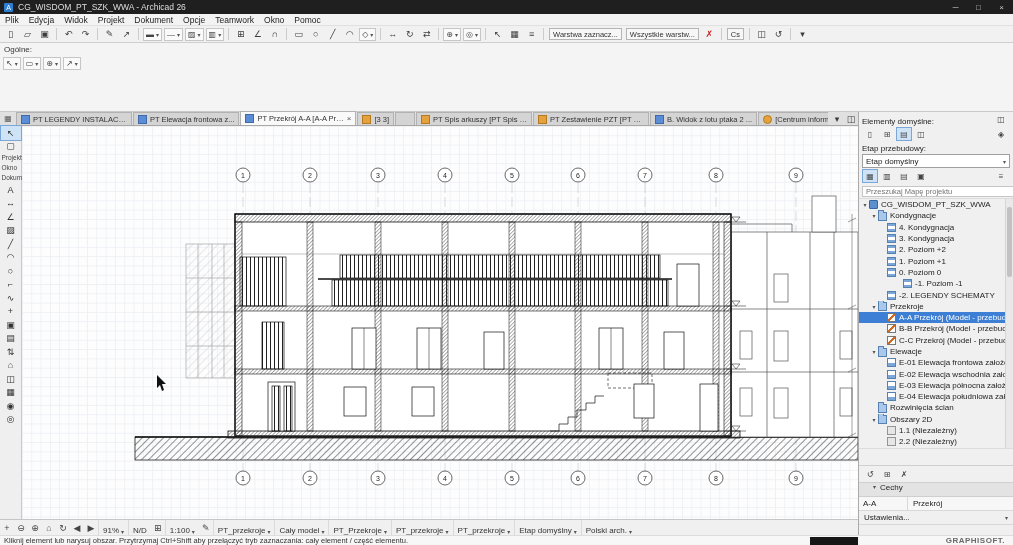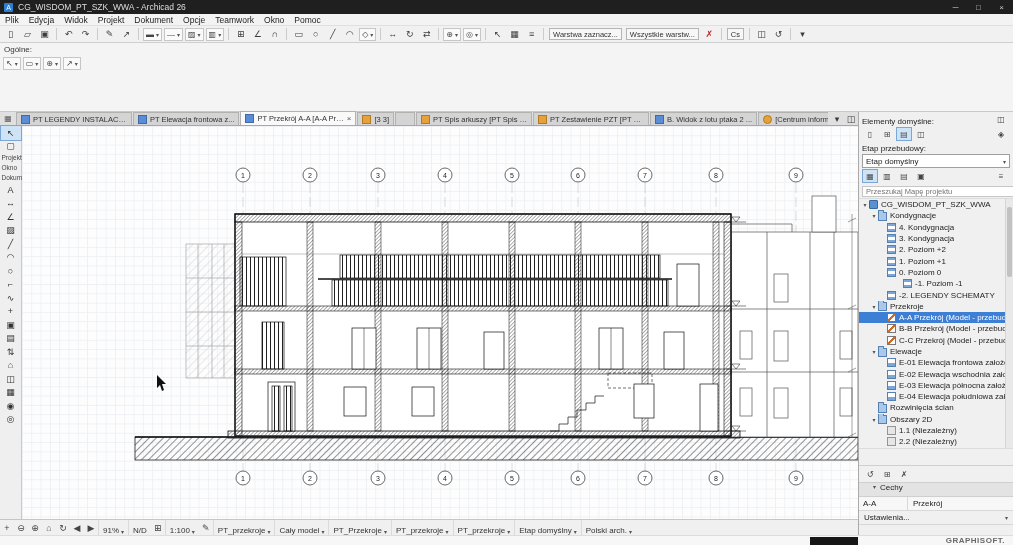--- a/index.html
+++ b/index.html
@@ -815,15 +815,16 @@
 
       <span class="zcombo">
         <span>Polski arch.</span>
         <span class="dd">▾</span>
       </span>
 
   </div>
 </div>
 
 <div class="msgbar">
+  <span>Kliknij element lub narysuj obszar. Przytrzymaj Ctrl+Shift aby przełączyć tryb zaznaczania: cały element / część elementu.</span>
   <span class="brandblock"></span>
   <span class="brand">GRAPHISOFT.</span>
 </div>
 
 </body></html>

